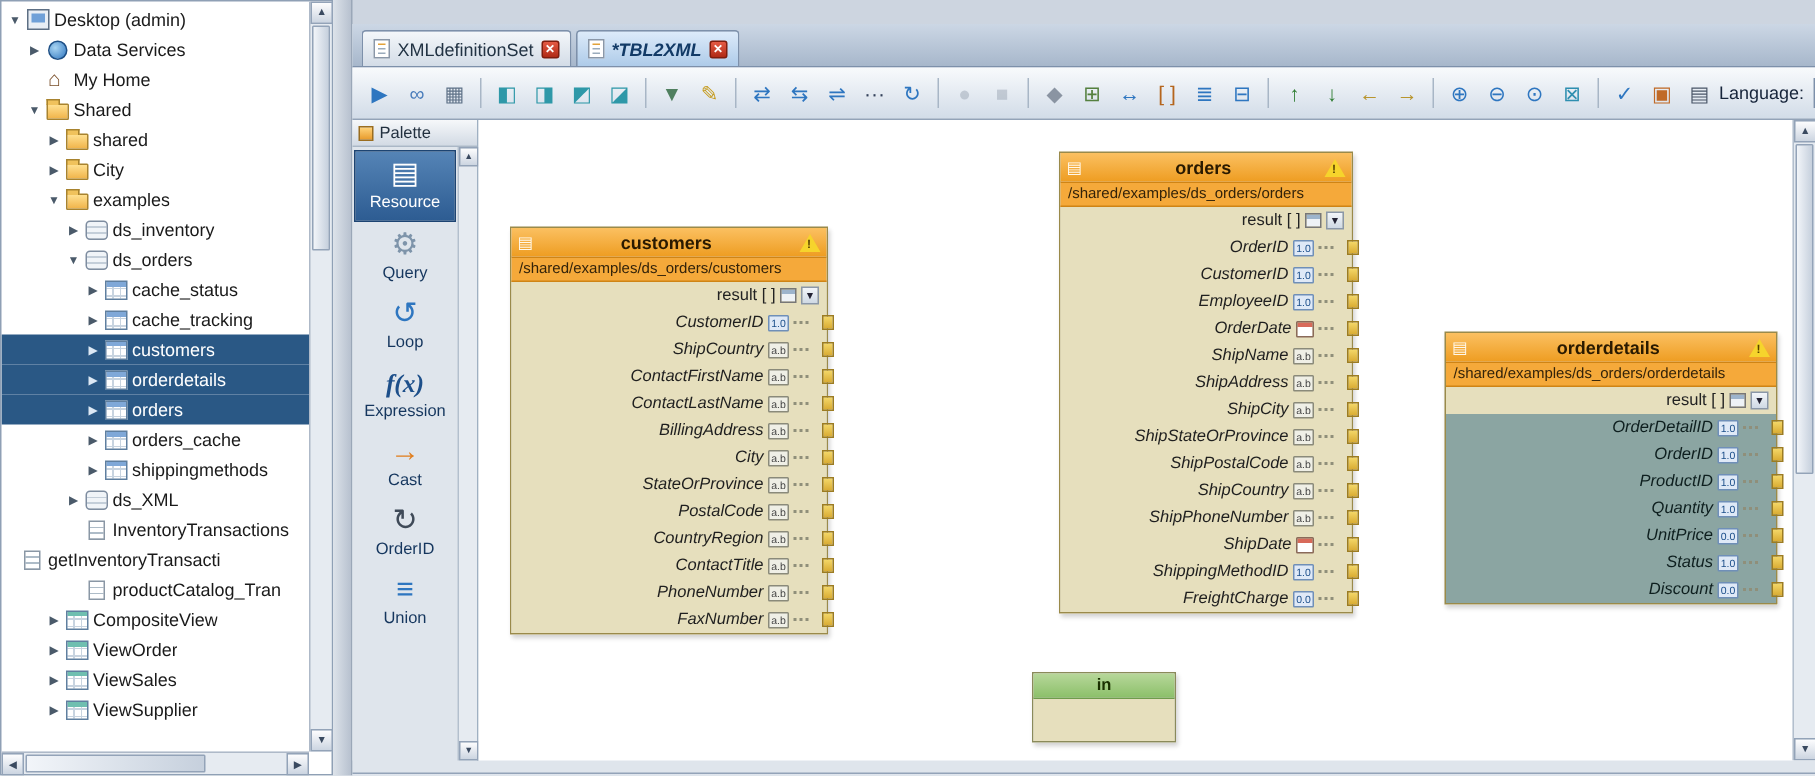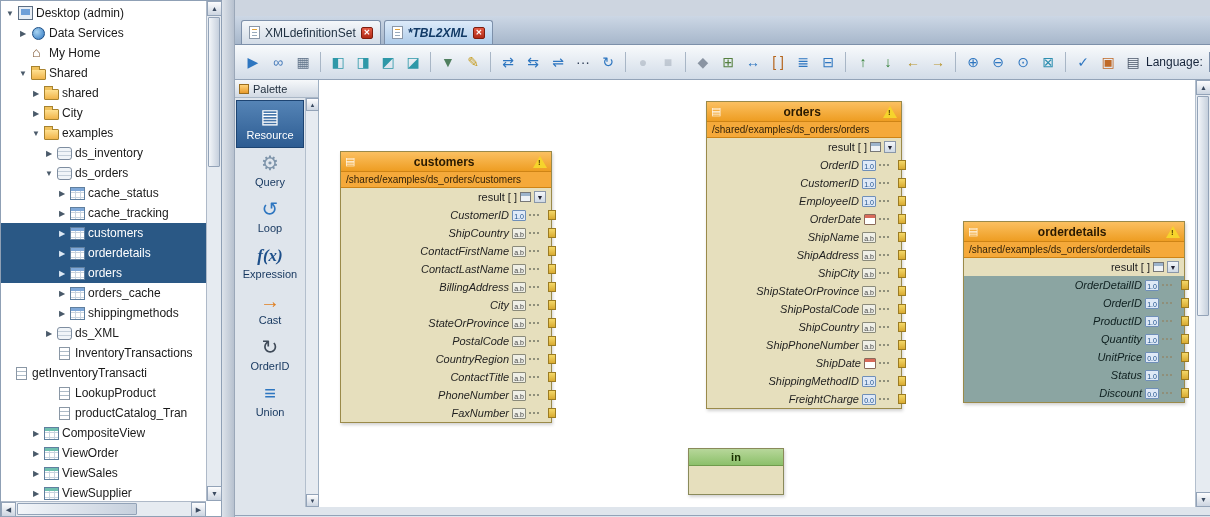--- a/index.html
+++ b/index.html
@@ -212,25 +212,20 @@
         </div>
         <div class="trow" style="padding-left: 43px;">
           <span class="arrow"></span>
           <span class="ticon doc"></span>
           <span class="tlabel">InventoryTransactions</span>
         </div>
         <div class="trow" style="">
           <span class="arrow"></span>
           <span class="ticon doc"></span>
           <span class="tlabel">getInventoryTransacti</span>
-        </div>
-        <div class="trow" style="padding-left: 43px;">
-          <span class="arrow"></span>
-          <span class="ticon doc"></span>
-          <span class="tlabel">LookupProduct</span>
         </div>
         <div class="trow" style="padding-left: 43px;">
           <span class="arrow"></span>
           <span class="ticon doc"></span>
           <span class="tlabel">productCatalog_Tran</span>
         </div>
         <div class="trow" style="padding-left: 30px;">
           <span class="arrow">▶</span>
           <span class="ticon view"></span>
           <span class="tlabel">CompositeView</span>

